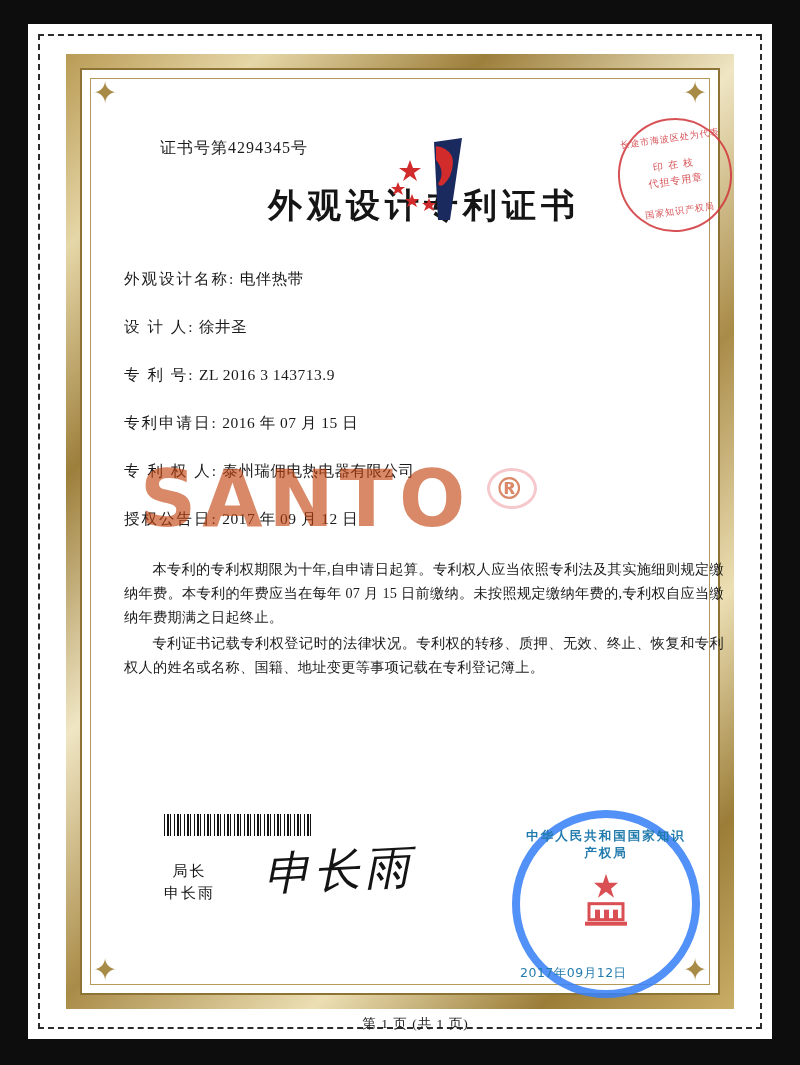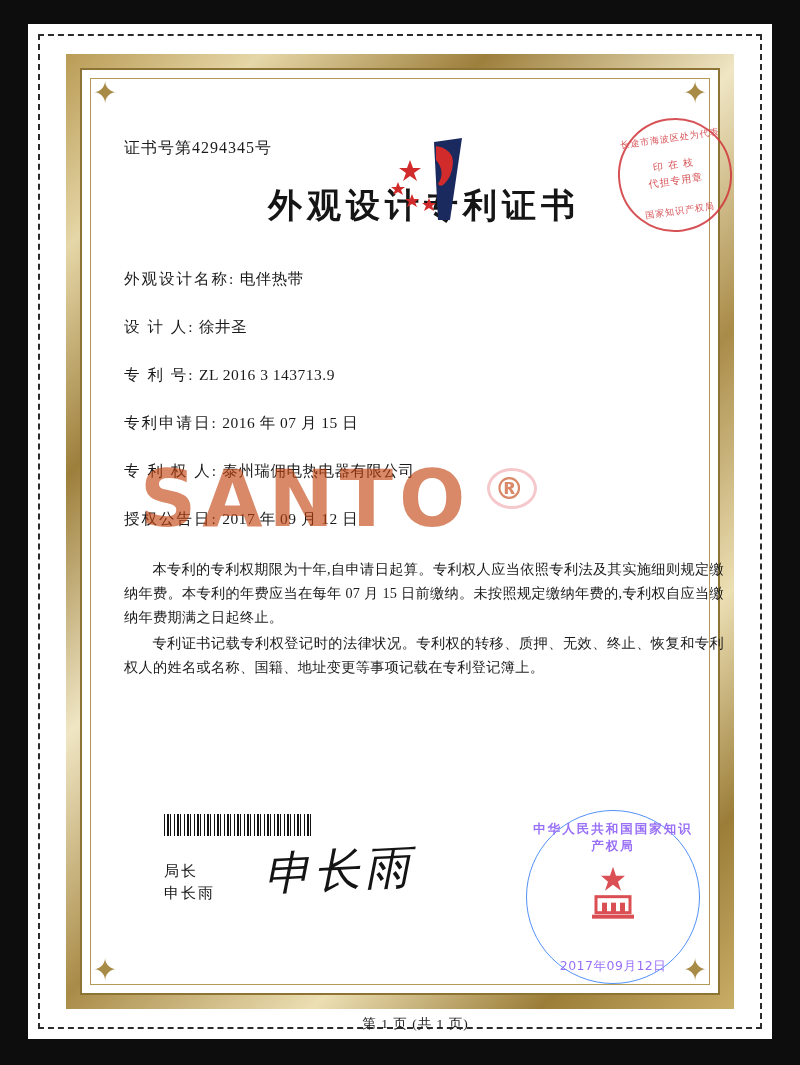--- a/index.html
+++ b/index.html
@@ -96,20 +96,21 @@
     width: 600px;
     height: 850px;
   }
 
   
   .cert-no {
     font-size: 16px;
     color: #1c1c1c;
     letter-spacing: 1px;
     margin-top: 18px;
+    margin-left: 36px;
   }
 
   
   .logo {
     position: absolute;
     left: 252px;
     top: 12px;
     width: 110px;
     height: 96px;
   }
@@ -197,62 +198,63 @@
 
   
   .sig-block {
     position: absolute;
     left: 40px;
     top: 740px;
     font-size: 15px;
     letter-spacing: 2px;
     line-height: 22px;
     color: #161616;
+    text-align: center;
   }
   .handwriting {
     position: absolute;
     left: 140px;
     top: 720px;
     font-size: 46px;
     color: #141414;
     font-family: "DejaVu Serif", serif;
     font-style: italic;
     letter-spacing: 4px;
     transform: rotate(-3deg);
   }
 
   
   .seal {
     position: absolute;
     right: 24px;
     top: 690px;
     width: 172px;
     height: 172px;
-    border: 1px solid #3b82f6;
+    border: 8px solid #3b82f6;
     border-radius: 50%;
-    color: #8b5cf6;
+    color: #0369a1;
     opacity: .88;
   }
   .seal .arc-top,
   .seal .arc-bot {
     position: absolute;
     width: 100%;
     text-align: center;
     font-size: 12.5px;
     letter-spacing: 2px;
     font-family: "DejaVu Sans", sans-serif;
     font-weight: bold;
   }
   .seal .arc-top { top: 10px; }
   .seal .arc-bot { bottom: 30px; font-size: 12px; }
   .seal .seal-date {
     position: absolute;
     bottom: 8px;
     width: 100%;
-    text-align: center;
+    text-align: left;
     font-size: 12.5px;
     letter-spacing: .5px;
     font-family: "DejaVu Sans", sans-serif;
   }
   .seal .emblem {
     position: absolute;
     left: 50%;
     top: 50%;
     transform: translate(-50%, -52%);
     width: 66px;

